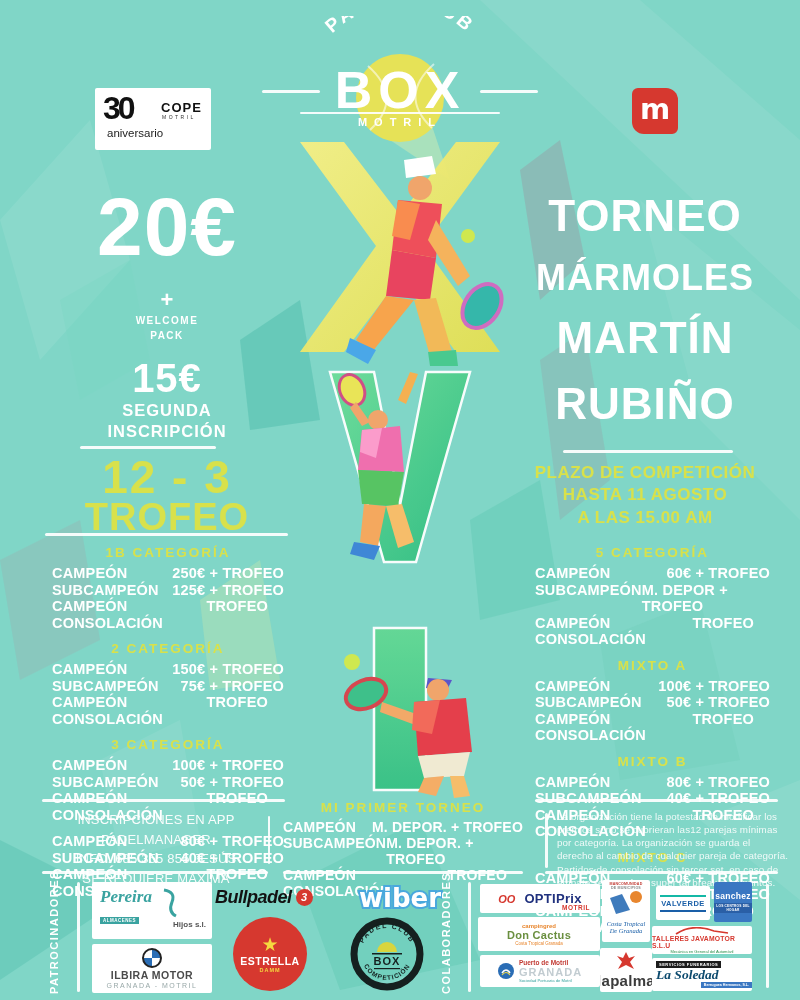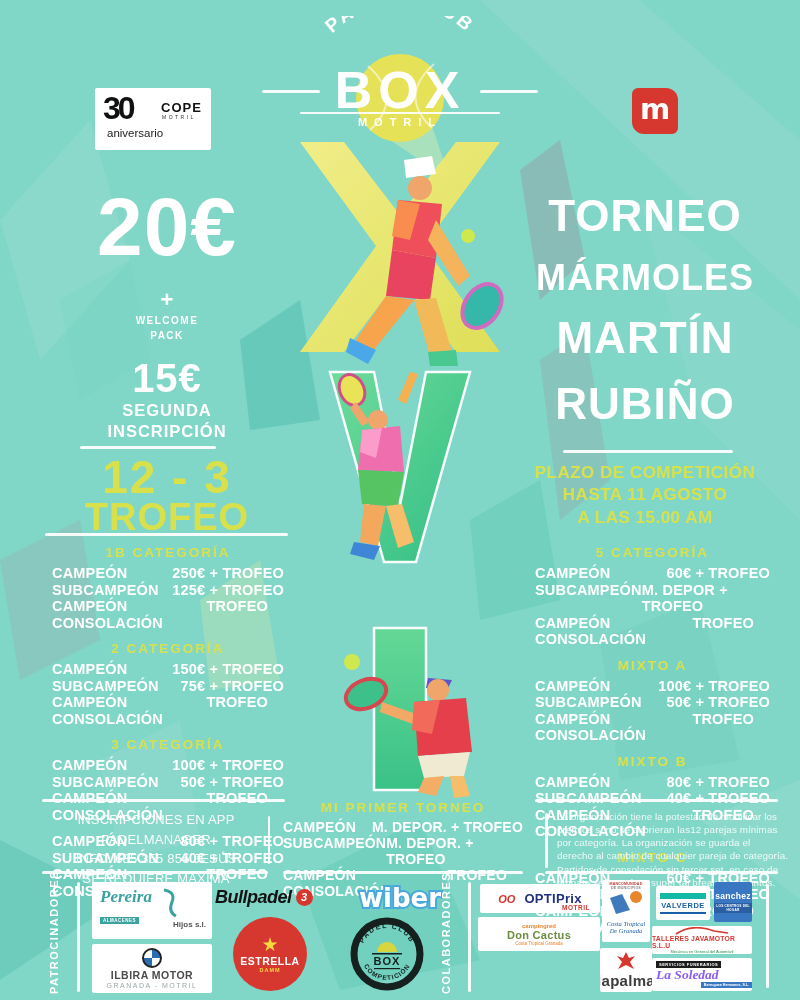--- a/index.html
+++ b/index.html
@@ -101,30 +101,30 @@
   .cactus-name{font-size:11px;font-weight:900;color:#6a8f3f;letter-spacing:.3px}
   .cactus-sub{font-size:4.5px;color:#e8862e}
   .puerto-top{font-size:6.5px;font-weight:bold;color:#c23b34}
   .puerto-name{font-size:11px;font-weight:900;color:#c2ccd1;letter-spacing:1px}
   .puerto-sub{font-size:4.2px;color:#3aa3a0}
   .manc-top{font-size:3.6px;font-weight:bold;color:#c23b34;letter-spacing:.2px;text-align:center}
   .manc-script{font-family:"Liberation Serif","DejaVu Serif",serif;font-style:italic;
                font-size:6.5px;color:#1a5fa8;text-align:center;line-height:1.15}
   .lapalma-n{font-size:15px;font-weight:bold;color:#3c3c3c;letter-spacing:.3px}
   .valverde-n{font-size:7.5px;font-weight:900;color:#1a5fa8;letter-spacing:.5px;
-              border-top:6px solid #14b8a6;border-bottom:2px solid #1a5fa8;padding:2px 1px}
+              border-top:2px solid #14b8a6;border-bottom:2px solid #1a5fa8;padding:2px 1px}
   .sanchez{background:#3a77c2 !important;color:#fff;display:flex;flex-direction:column;
            align-items:center;justify-content:center;gap:2px}
   .sanchez .n{font-size:8.5px;font-weight:900;letter-spacing:.3px}
   .sanchez .s{background:#2a5fa6;font-size:3.2px;font-weight:bold;padding:1px 2px;letter-spacing:.2px;text-align:center}
   .java-n{font-size:6.8px;font-weight:900;color:#d6382f;letter-spacing:.2px}
   .java-s{font-size:4px;color:#2a8f4a}
   .soledad-top{background:#1c1c1c;color:#fff;font-size:4px;letter-spacing:.5px;padding:1px 3px;font-weight:bold}
   .soledad-n{font-family:"Liberation Serif","DejaVu Serif",serif;font-style:italic;
-             font-weight:bold;font-size:13.5px;color:#8b5cf6;line-height:1.05}
+             font-weight:bold;font-size:13.5px;color:#0c4a6e;line-height:1.05}
   .soledad-s{background:#3a77c2;color:#fff;font-size:3.6px;padding:1px 3px;font-weight:bold}
   .flexcol{display:flex;flex-direction:column;align-items:center;justify-content:center}
   .flexrow{display:flex;align-items:center;justify-content:center}
 </style>
 </head>
 <body>
 
 <div id="poster">
 
   <svg class="bg" viewBox="0 0 800 1000" aria-hidden="true">
@@ -492,20 +492,32 @@
     </div>
     <span class="optiprix-city">MOTRIL</span>
   </div>
 
   <div class="lbox flexcol" style="left:478px;top:917px;width:122px;height:34px">
     <span class="cactus-top">campingred</span>
     <span class="cactus-name">Don Cactus</span>
     <span class="cactus-sub">Costa Tropical Granada</span>
   </div>
 
+  <div class="lbox flexrow" style="left:480px;top:955px;width:120px;height:32px;gap:5px">
+    <svg width="16" height="16" viewBox="0 0 16 16">
+      <circle cx="8" cy="8" r="8" fill="#2a6db5"></circle>
+      <path d="M4,10 Q8,4 12,10" stroke="#fff" stroke-width="1.6" fill="none"></path>
+      <path d="M4,12 Q8,7 12,12" stroke="#f5d93f" stroke-width="1.2" fill="none"></path>
+    </svg>
+    <div class="flexcol" style="align-items:flex-start">
+      <span class="puerto-top">Puerto de Motril</span>
+      <span class="puerto-name">GRANADA</span>
+      <span class="puerto-sub">Sociedad Portuaria de Motril</span>
+    </div>
+  </div>
 
   <div class="lbox" style="left:602px;top:880px;width:48px;height:62px;padding:2px">
     <div class="manc-top">MANCOMUNIDAD</div>
     <div class="manc-top" style="color:#888">DE MUNICIPIOS</div>
     <svg width="44" height="26" viewBox="0 0 44 26">
       <circle cx="32" cy="7" r="6" fill="#e8862e"></circle>
       <path d="M6,8 L18,4 L26,20 L12,24 Z" fill="#2a6db5" opacity=".9"></path>
     </svg>
     <div class="manc-script">Costa Tropical De Granada</div>
   </div>

